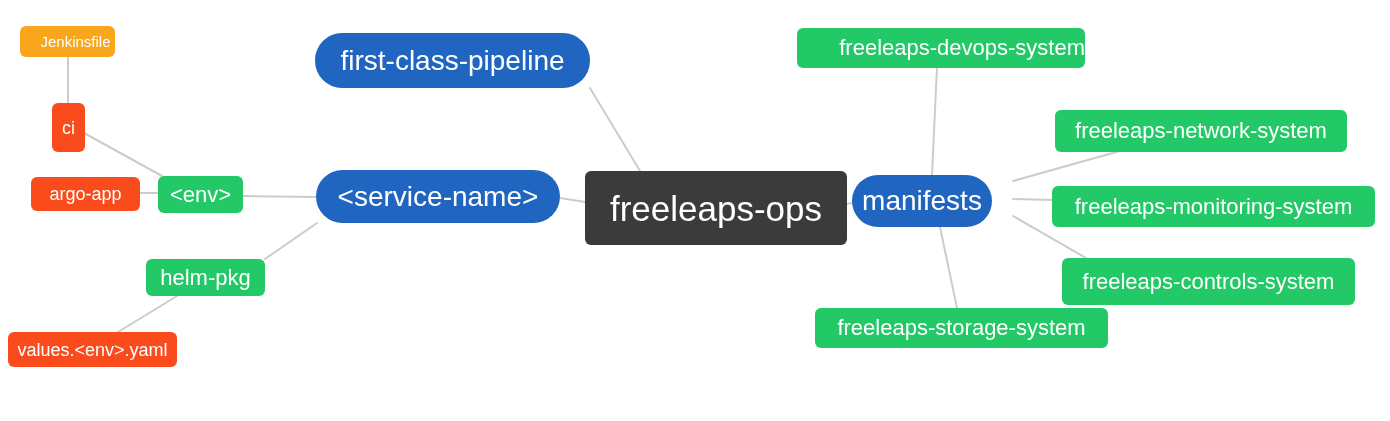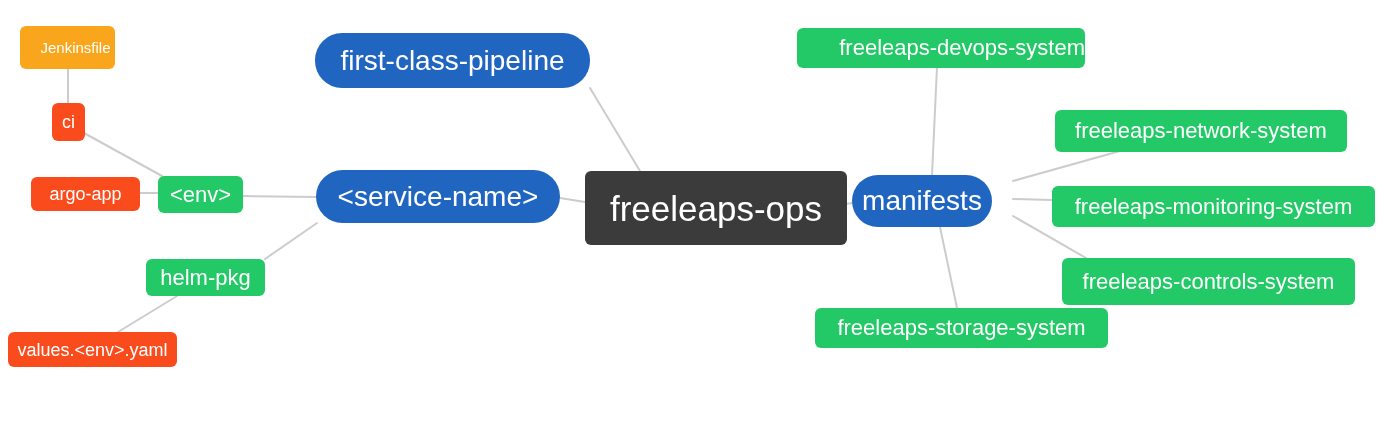--- a/index.html
+++ b/index.html
@@ -103,26 +103,26 @@
       </div>
       <div class="node level2" style="left: 1052px; top: 186px; width: 323px; height: 41px; font-size: 22px;">
         <span class="node-label">freeleaps-monitoring-system</span>
       </div>
       <div class="node level2" style="left: 1062px; top: 258px; width: 293px; height: 47px; font-size: 22px;">
         <span class="node-label">freeleaps-controls-system</span>
       </div>
       <div class="node level2" style="left: 815px; top: 308px; width: 293px; height: 40px; font-size: 22px;">
         <span class="node-label">freeleaps-storage-system</span>
       </div>
-      <div class="node level3" style="left: 52px; top: 103px; width: 33px; height: 38px; font-size: 18px;">
+      <div class="node level3" style="left: 52px; top: 103px; width: 33px; height: 49px; font-size: 18px;">
         <span class="node-label">ci</span>
       </div>
       <div class="node level3" style="left: 31px; top: 177px; width: 109px; height: 34px; font-size: 18px;">
         <span class="node-label">argo-app</span>
       </div>
       <div class="node level3" style="left: 8px; top: 332px; width: 169px; height: 35px; font-size: 18px;">
         <span class="node-label">values.&lt;env&gt;.yaml</span>
       </div>
-      <div class="node level4" style="left: 20px; top: 26px; width: 95px; height: 43px; font-size: 15px; padding-left: 16px;">
+      <div class="node level4" style="left: 20px; top: 26px; width: 95px; height: 31px; font-size: 15px; padding-left: 16px;">
         <span class="node-label">Jenkinsfile</span>
       </div>
     </div>
 </div>
 
 </body></html>

